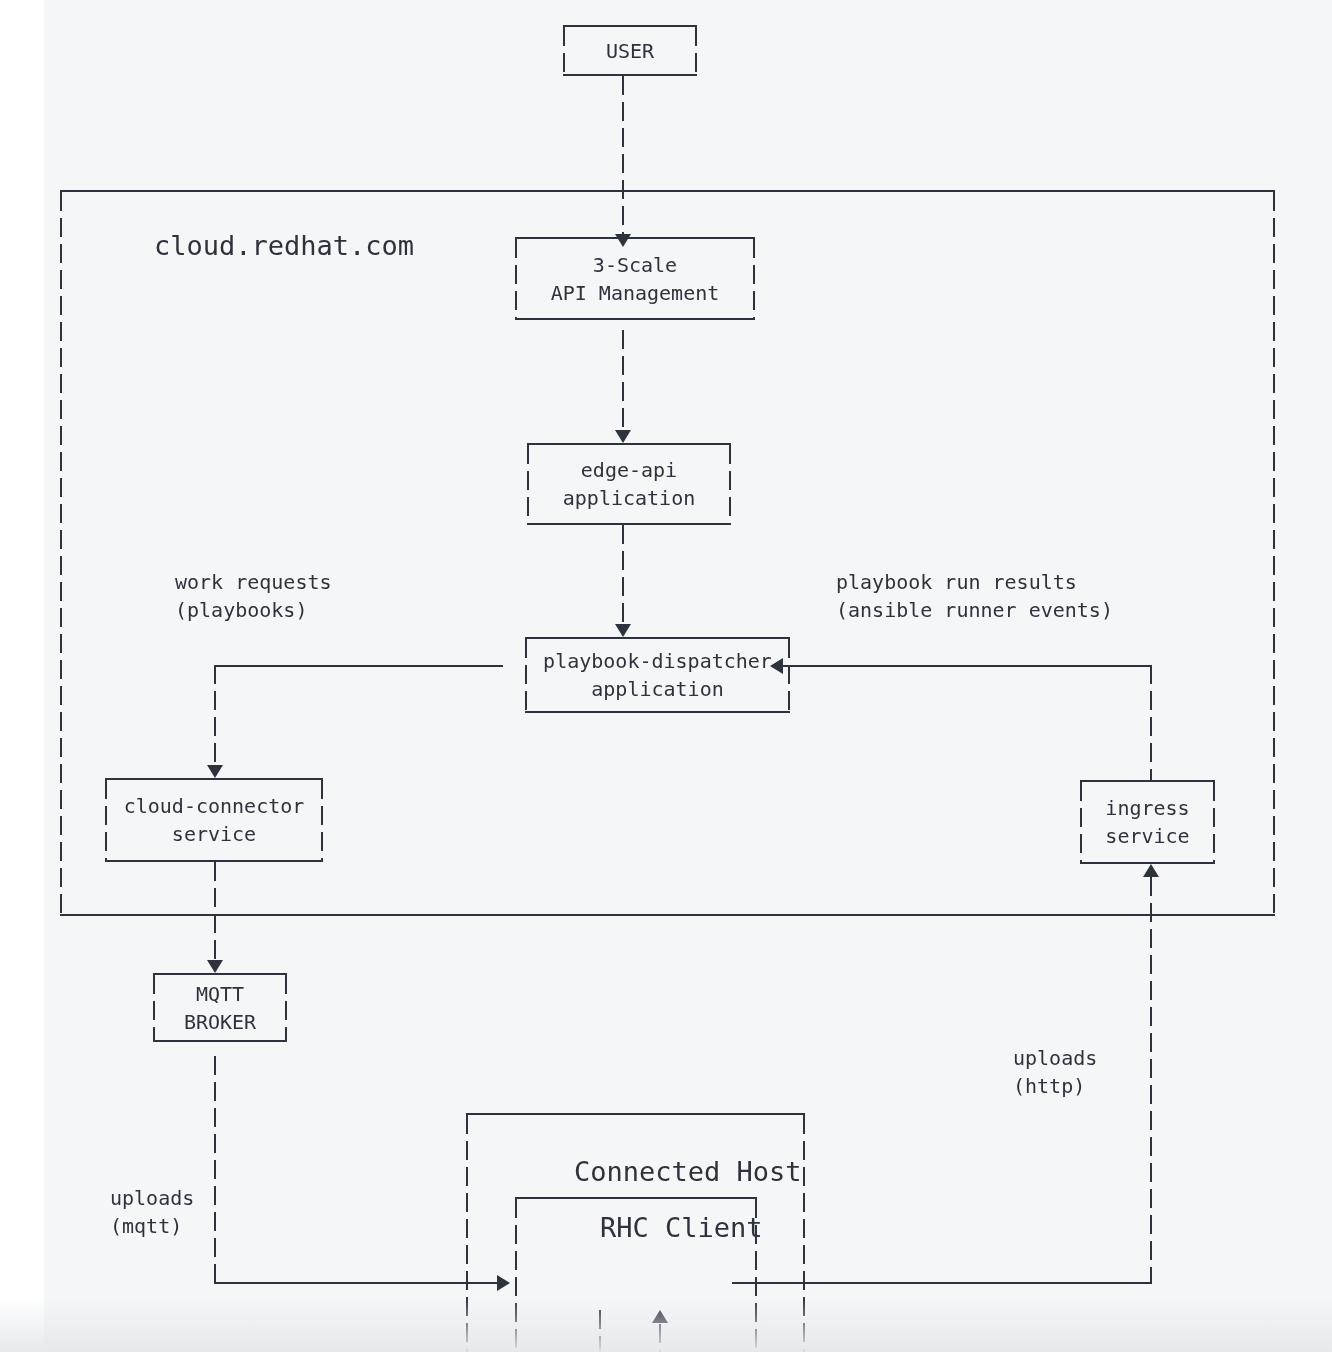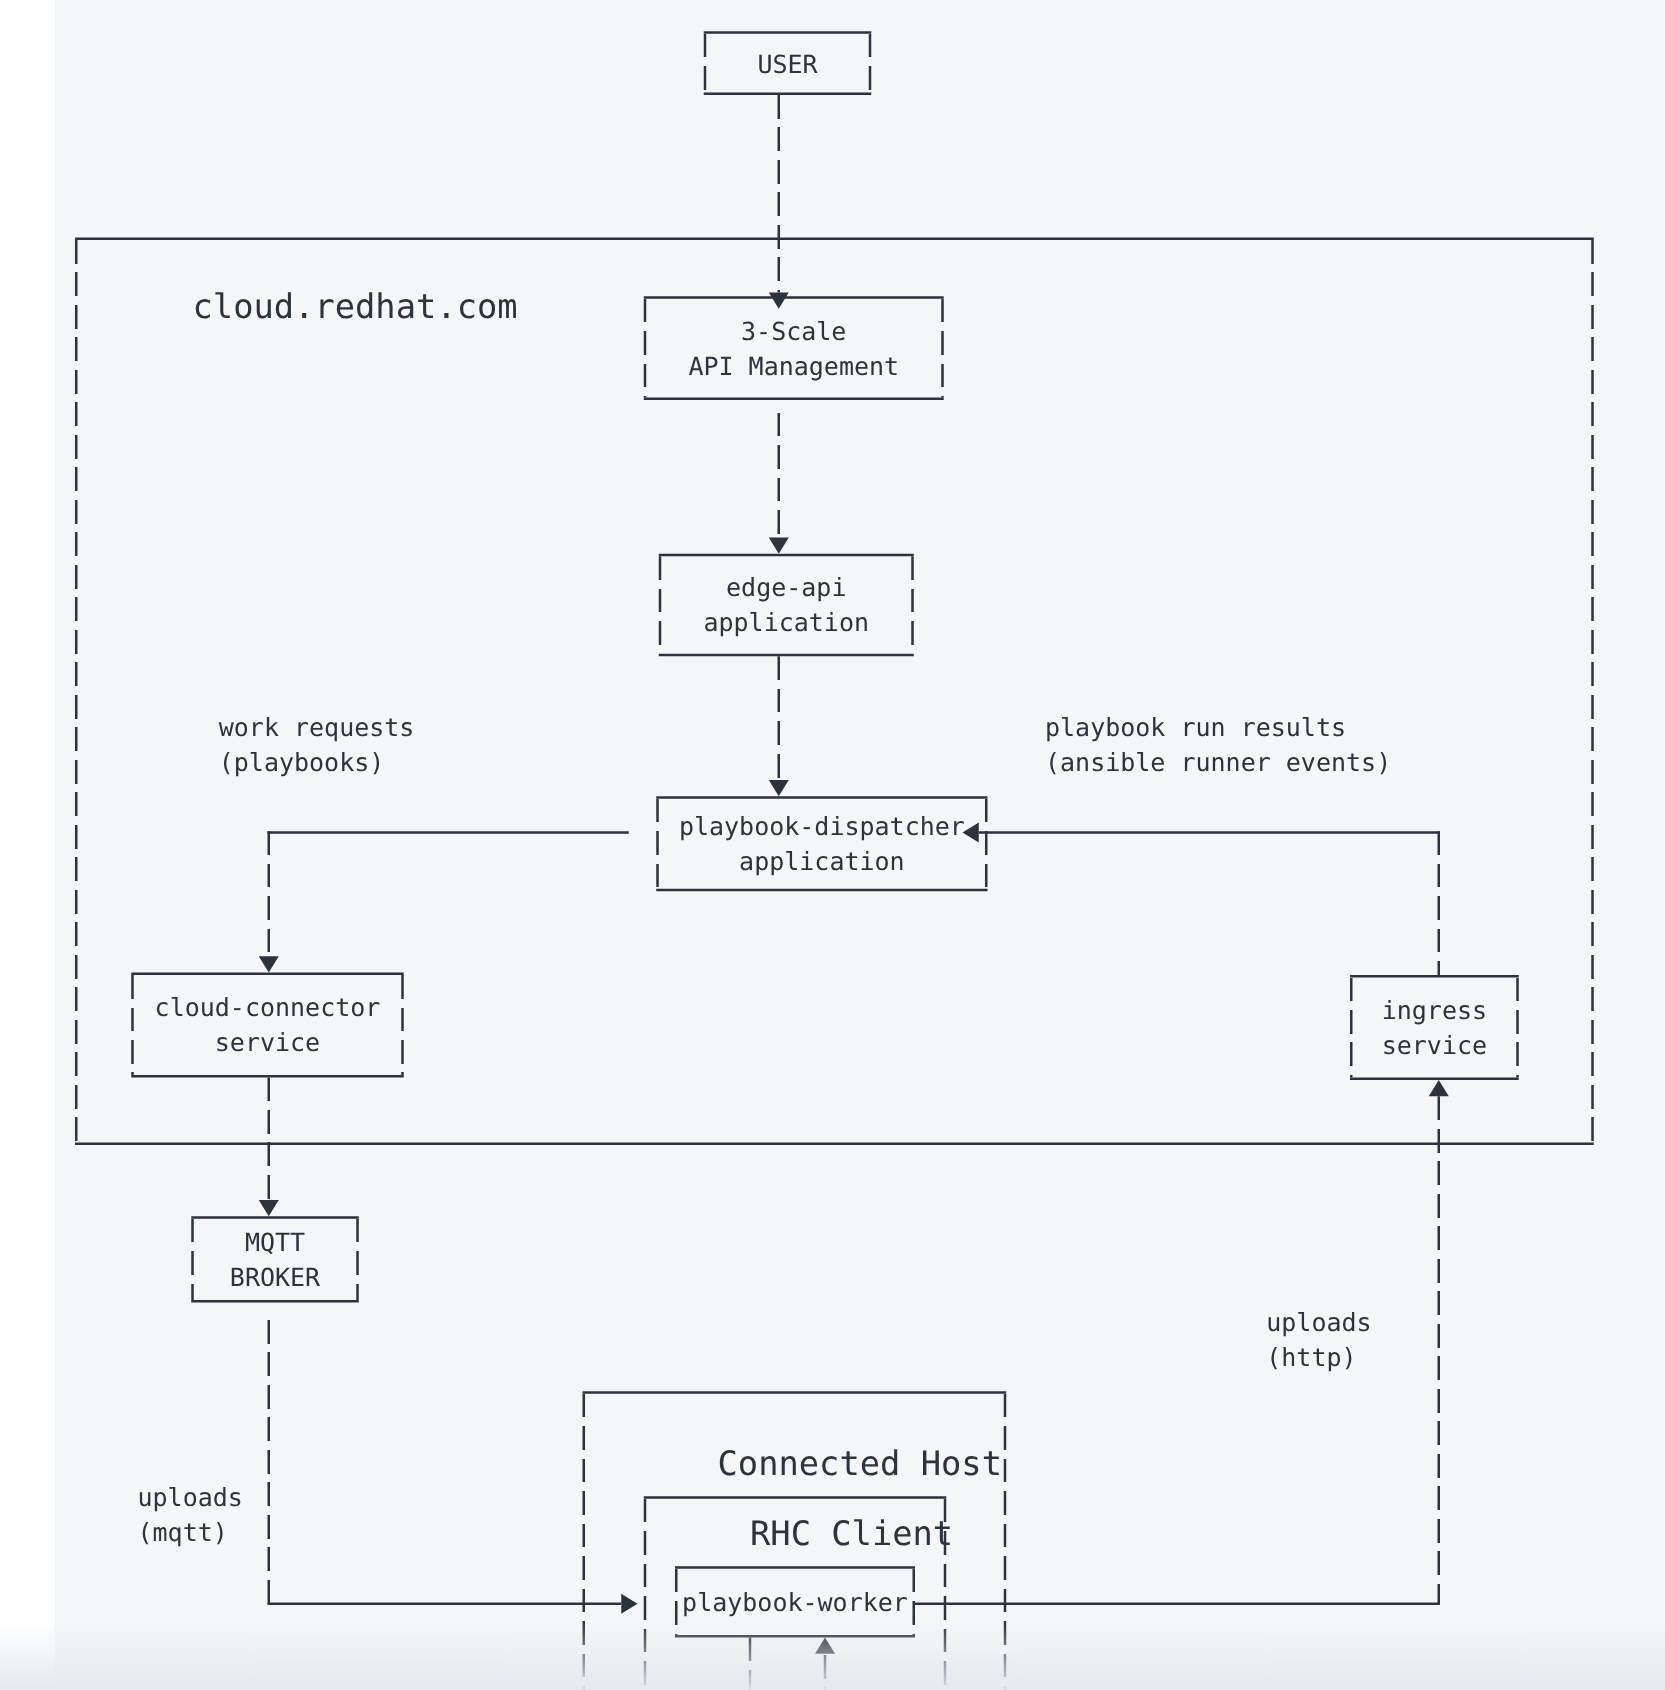--- a/index.html
+++ b/index.html
@@ -155,22 +155,19 @@
   <div class="arrow up" style="left:1143px;top:864px;"></div>
 
   <div class="node frame open-bottom" style="left:466px;top:1113px;width:339px;height:250px;">
     <span class="frame-label" style="left:79px;top:45px;">Connected Host</span>
   </div>
 
   <div class="node frame open-bottom" style="left:515px;top:1197px;width:242px;height:166px;">
     <span class="frame-label" style="left:56px;top:17px;">RHC Client</span>
   </div>
 
-  <div class="node" style="left:540px;top:1253px;width:192px;height:57px;">
-    <span>playbook-worker</span>
-  </div>
 
   <div class="vline" style="left:599px;top:1310px;height:42px;"></div>
   <div class="arrow up" style="left:652px;top:1310px;"></div>
   <div class="vline" style="left:659px;top:1324px;height:28px;"></div>
 
   <div class="bottom-fade"></div>
 </div>
 
 </body></html>

